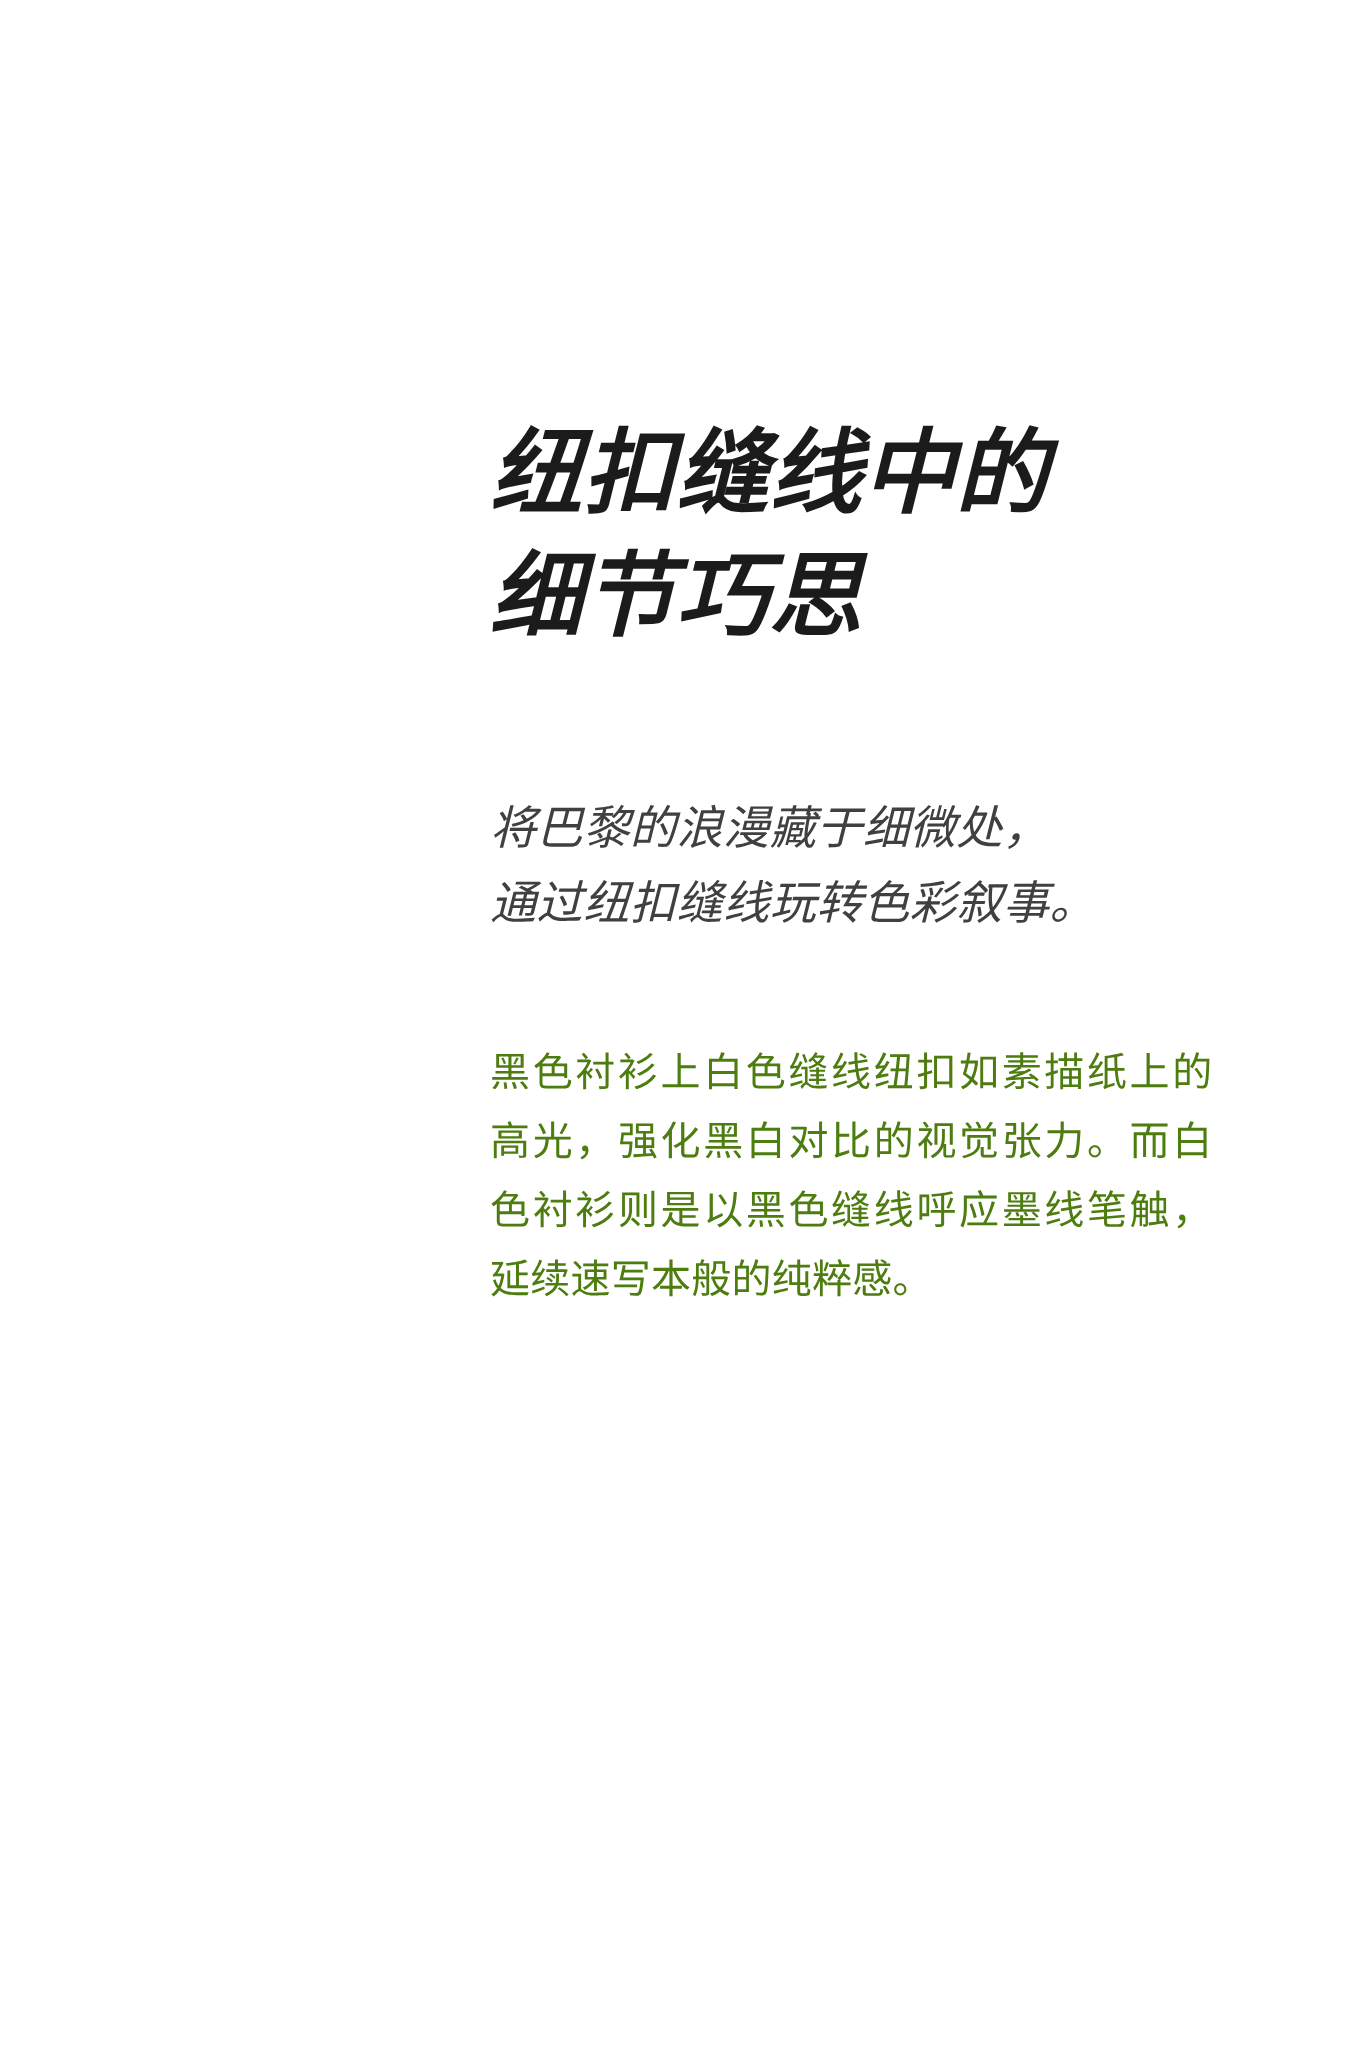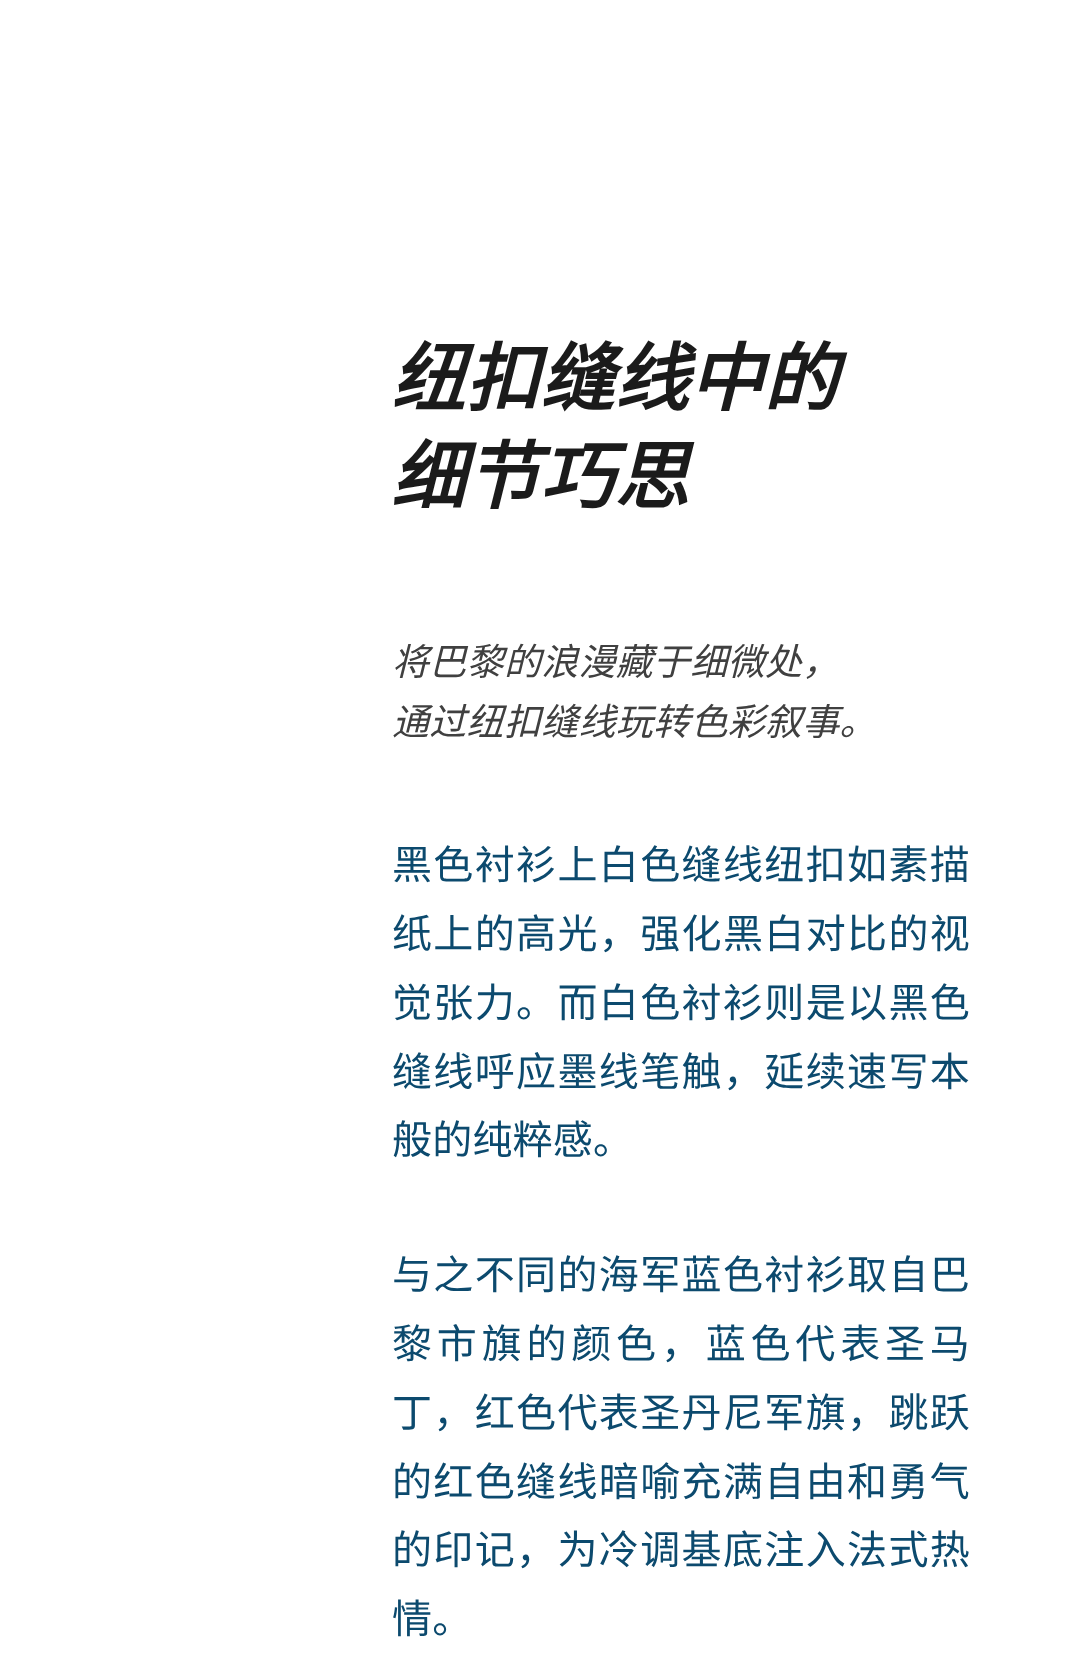--- a/index.html
+++ b/index.html
@@ -36,24 +36,24 @@
     font-size: 37px;
     line-height: 1.62;
     font-style: italic;
     font-weight: 400;
     color: #404040;
     white-space: pre-line;
     letter-spacing: 0.3px;
   }
   .body-block {
     margin-top: 78px;
-    font-size: 40px;
+    font-size: 32px;
     line-height: 1.72;
     font-weight: 400;
-    color: #0c4a6e;
+    color: #4d7c0f;
     letter-spacing: 0.2px;
     text-align: justify;
     text-justify: inter-character;
   }
   .body-block + .body-block {
     margin-top: 66px;
   }
 </style>
 </head>
 <body>
@@ -61,15 +61,14 @@
 <div class="page">
 
   <h1 class="article-title">纽扣缝线中的
 细节巧思</h1>
 
   <p class="lede">将巴黎的浪漫藏于细微处，
 通过纽扣缝线玩转色彩叙事。</p>
 
   <p class="body-block">黑色衬衫上白色缝线纽扣如素描纸上的高光，强化黑白对比的视觉张力。而白色衬衫则是以黑色缝线呼应墨线笔触，延续速写本般的纯粹感。</p>
 
-  <p class="body-block">与之不同的海军蓝色衬衫取自巴黎市旗的颜色，蓝色代表圣马丁，红色代表圣丹尼军旗，跳跃的红色缝线暗喻充满自由和勇气的印记，为冷调基底注入法式热情。</p>
 
 </div>
 
 </body></html>

